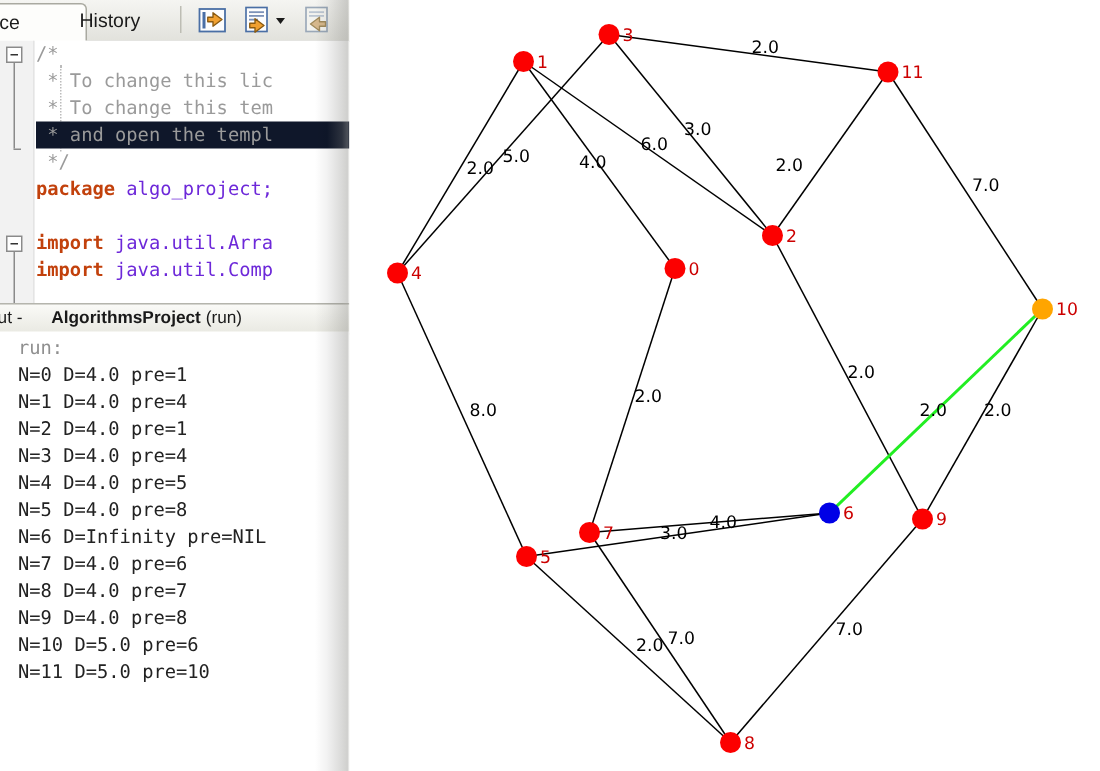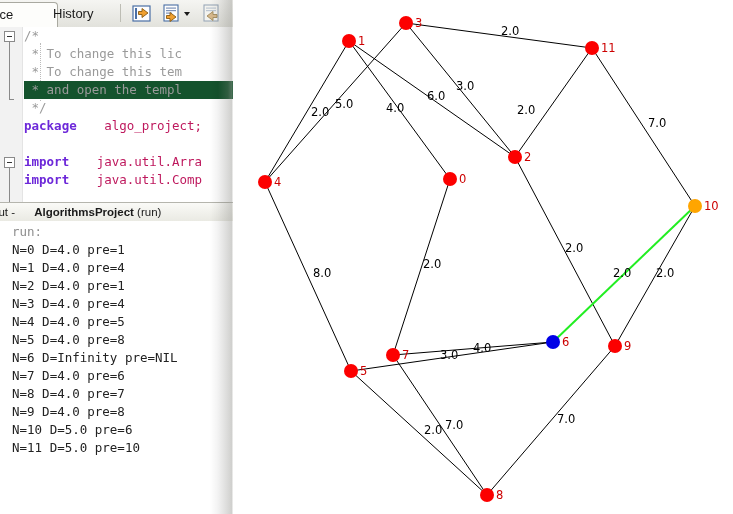--- a/index.html
+++ b/index.html
@@ -56,23 +56,23 @@
   }
   .foldline{position:absolute;left:9px;width:1px;background:#8a8a8a;}
   .foldend{position:absolute;width:5px;height:1px;background:#8a8a8a;}
   #codelines{
     position:absolute;left:24px;top:0;width:260px;
     font-family:"DejaVu Sans Mono","Liberation Mono",monospace;
     font-size:12.5px;line-height:18px;white-space:pre;
   }
   .cl{height:18px;}
   .cmt{color:#9a9a9a;}
-  .kw{color:#6d28d9;font-weight:bold;}
-  .pln{color:#be185d;margin-left:20px;}
-  .hl{background:#14532d;}
+  .kw{color:#c2410c;font-weight:bold;}
+  .pln{color:#6d28d9;}
+  .hl{background:#0f172a;}
   .dotted{
     position:absolute;left:22px;width:1px;
     border-left:1px dotted #bbbbbb;
   }
   
   #outputhdr{
     position:absolute;left:0;top:202px;width:233px;height:19px;
     background:linear-gradient(#fafaf7,#e9e9e2);
     border-top:1px solid #b5b5ad;border-bottom:1px solid #c8c8c0;
     font-size:11.5px;line-height:19px;color:#1a1a1a;

